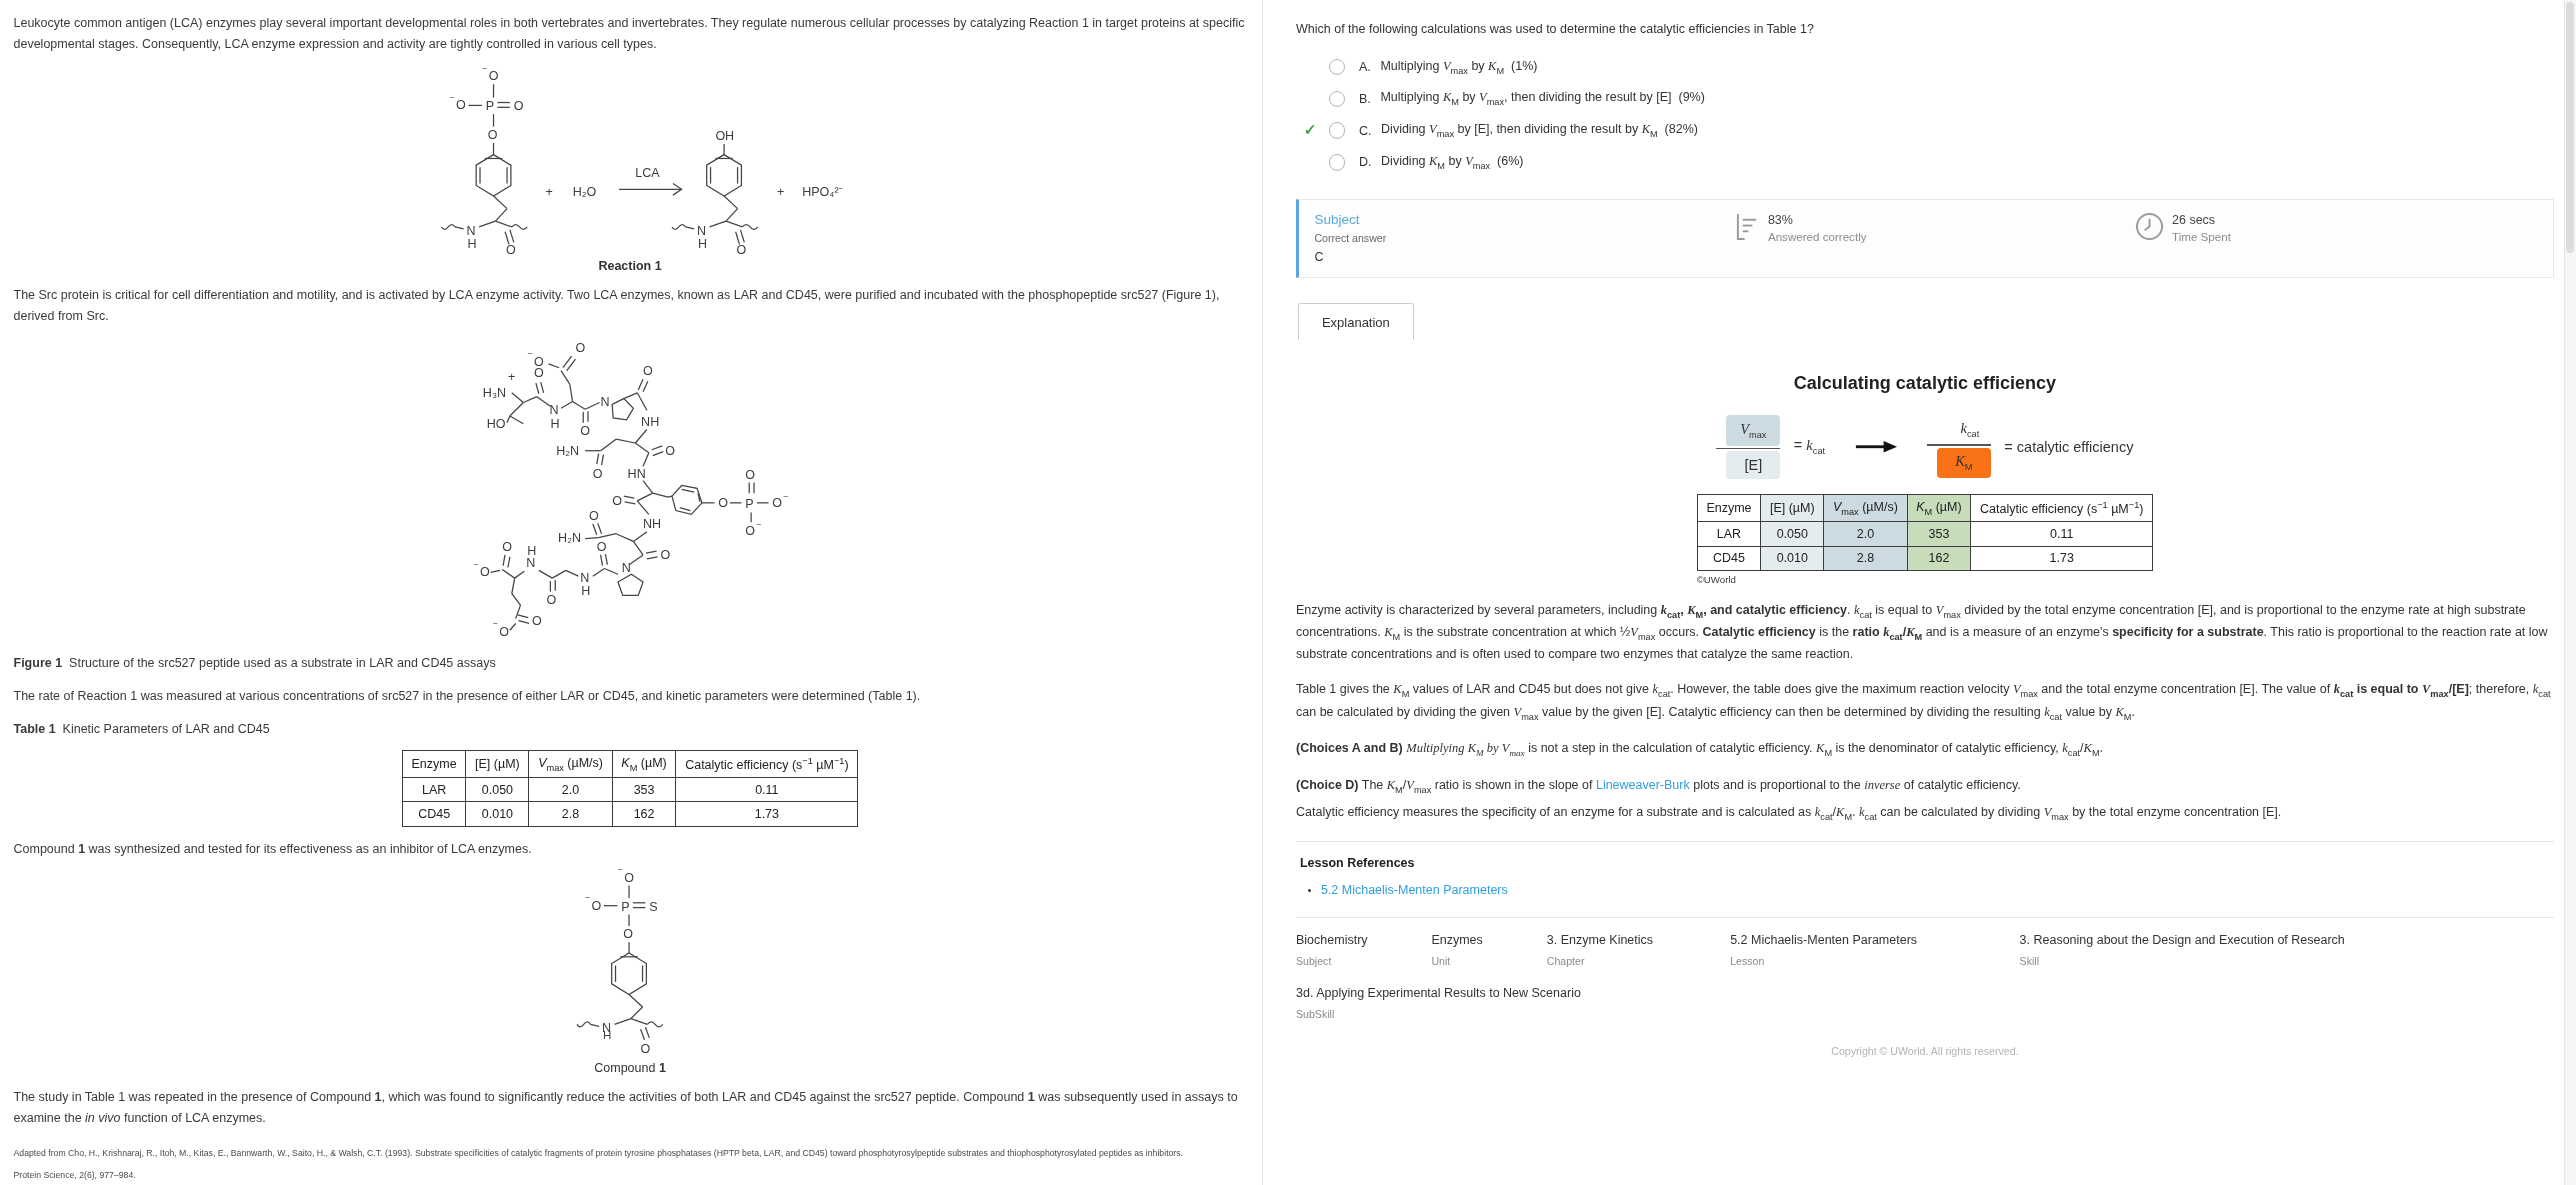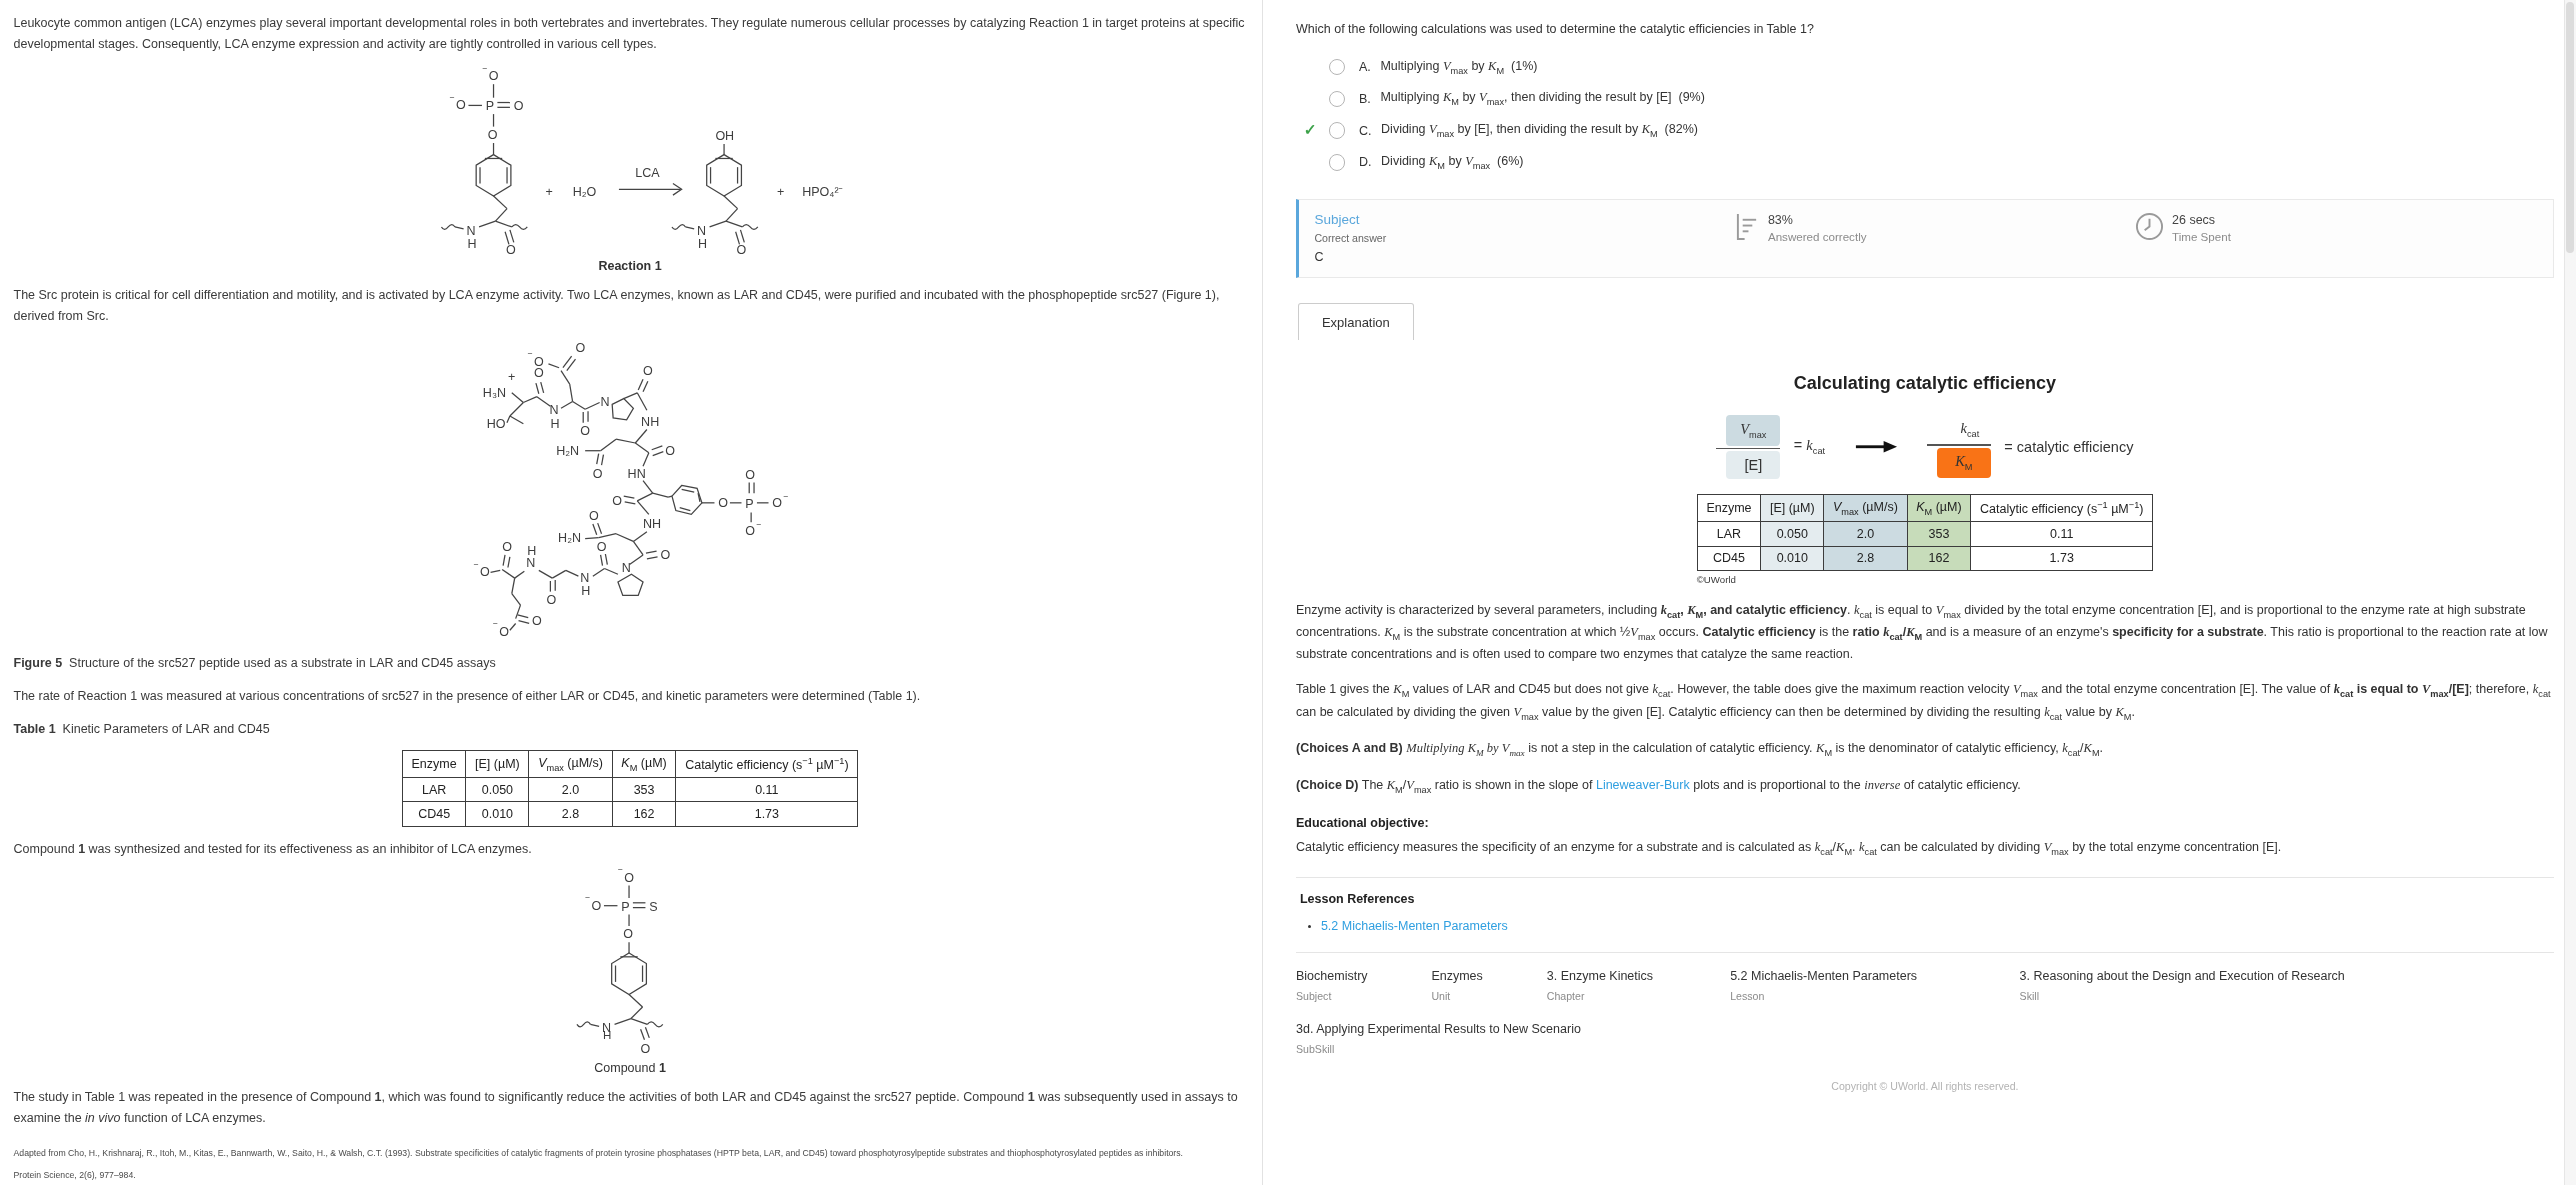--- a/index.html
+++ b/index.html
@@ -300,21 +300,21 @@
       <line x1="101" y1="284" x2="96" y2="298"></line>
       <line x1="99" y1="300" x2="110" y2="303"></line>
         <line x1="98" y1="294" x2="109" y2="297"></line>
       <text x="113" y="305">O</text>
       <text class="sm" x="72" y="306">−</text>
         <text x="79" y="316">O</text>
       <line x1="90" y1="310" x2="96" y2="303"></line>
     </svg>
   </div>
 
-  <p class="body-text small-gap"><b>Figure 5</b>&nbsp;&nbsp;Structure of the src527 peptide used as a substrate in LAR and CD45 assays</p>
+  <p class="body-text small-gap"><b>Figure 1</b>&nbsp;&nbsp;Structure of the src527 peptide used as a substrate in LAR and CD45 assays</p>
 
   <p class="body-text">The rate of Reaction 1 was measured at various concentrations of src527 in the presence of either LAR or CD45, and kinetic parameters were determined (Table 1).</p>
 
   <p class="body-text"><b>Table 1</b>&nbsp;&nbsp;Kinetic Parameters of LAR and CD45</p>
 
   <table class="kinetics">
     <tbody>
         <tr>
       <th>Enzyme</th>
       <th>[E] (µM)</th>
@@ -502,21 +502,20 @@
       </tr>
     </tbody>
       </table>
     <div class="tbl-copy">©UWorld</div>
   </div>
 
   <p class="exp-para">Enzyme activity is characterized by several parameters, including <b><i>k</i><sub>cat</sub>, <i>K</i><sub>M</sub>, and catalytic efficiency</b>.  <i>k</i><sub>cat</sub> is equal to <i>V</i><sub>max</sub> divided by the total enzyme concentration [E], and is proportional to the enzyme rate at high substrate concentrations.  <i>K</i><sub>M</sub> is the substrate concentration at which ½<i>V</i><sub>max</sub> occurs.  <b>Catalytic efficiency</b> is the <b>ratio <i>k</i><sub>cat</sub>/<i>K</i><sub>M</sub></b> and is a measure of an enzyme's <b>specificity for a substrate</b>.  This ratio is proportional to the reaction rate at low substrate concentrations and is often used to compare two enzymes that catalyze the same reaction.</p>
   <p class="exp-para">Table 1 gives the <i>K</i><sub>M</sub> values of LAR and CD45 but does not give <i>k</i><sub>cat</sub>.  However, the table does give the maximum reaction velocity <i>V</i><sub>max</sub> and the total enzyme concentration [E].  The value of <b><i>k</i><sub>cat</sub> is equal to <i>V</i><sub>max</sub>/[E]</b>; therefore, <i>k</i><sub>cat</sub> can be calculated by dividing the given <i>V</i><sub>max</sub> value by the given [E].  Catalytic efficiency can then be determined by dividing the resulting <i>k</i><sub>cat</sub> value by <i>K</i><sub>M</sub>.</p>
   <p class="exp-para"><b>(Choices A and B)</b>  <i>Multiplying <i>K</i><sub>M</sub> by <i>V</i><sub>max</sub></i> is not a step in the calculation of catalytic efficiency.  <i>K</i><sub>M</sub> is the denominator of catalytic efficiency, <i>k</i><sub>cat</sub>/<i>K</i><sub>M</sub>.</p>
   <p class="exp-para"><b>(Choice D)</b>  The <i>K</i><sub>M</sub>/<i>V</i><sub>max</sub> ratio is shown in the slope of <a class="link">Lineweaver-Burk</a> plots and is proportional to the <i>inverse</i> of catalytic efficiency.</p>
-  <p class="exp-para edu-head" style="margin-top:15.4px">Educational objective:</p>
   <p class="exp-para" style="margin-top:3.9px">Catalytic efficiency measures the specificity of an enzyme for a substrate and is calculated as <i>k</i><sub>cat</sub>/<i>K</i><sub>M</sub>.  <i>k</i><sub>cat</sub> can be calculated by dividing <i>V</i><sub>max</sub> by the total enzyme concentration [E].</p>
 
   <hr class="section-rule">
   <div class="lesson-box">
     <div class="lesson-head">Lesson References</div>
     <ul class="lesson-list">
       <li>5.2 Michaelis-Menten Parameters</li>
     </ul>
   </div>
   <hr class="section-rule" style="margin-top:3.9px">

